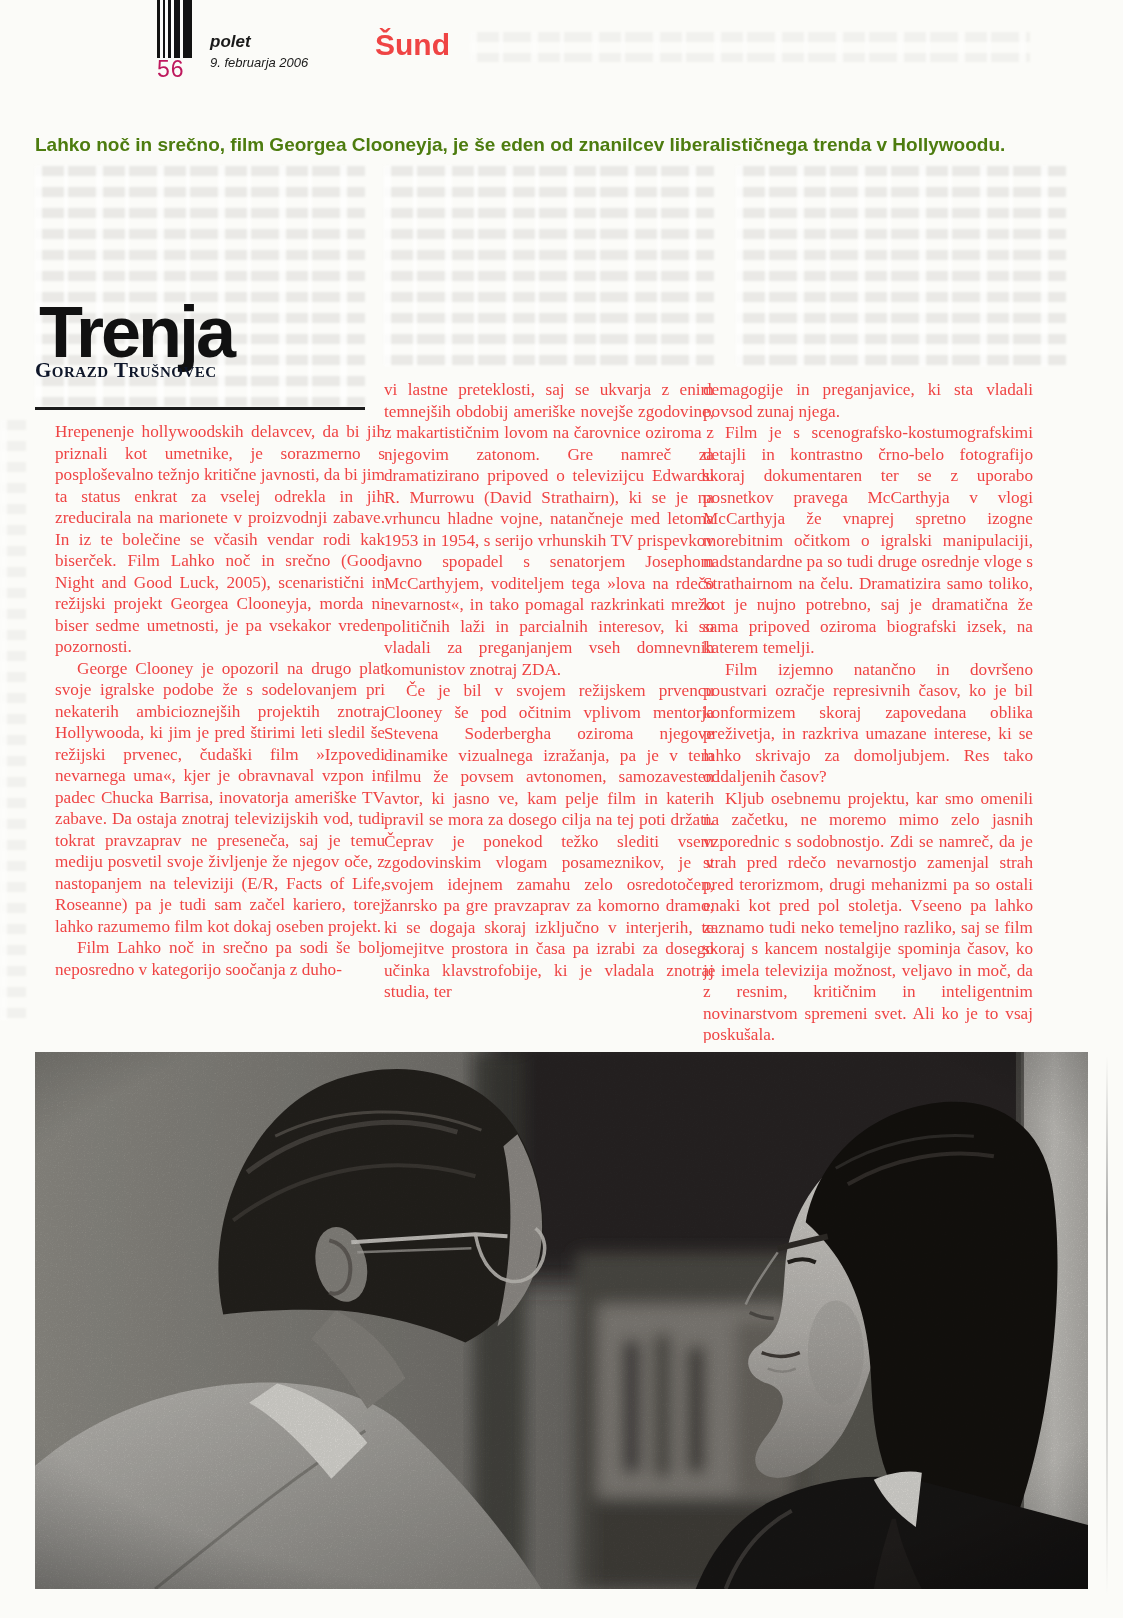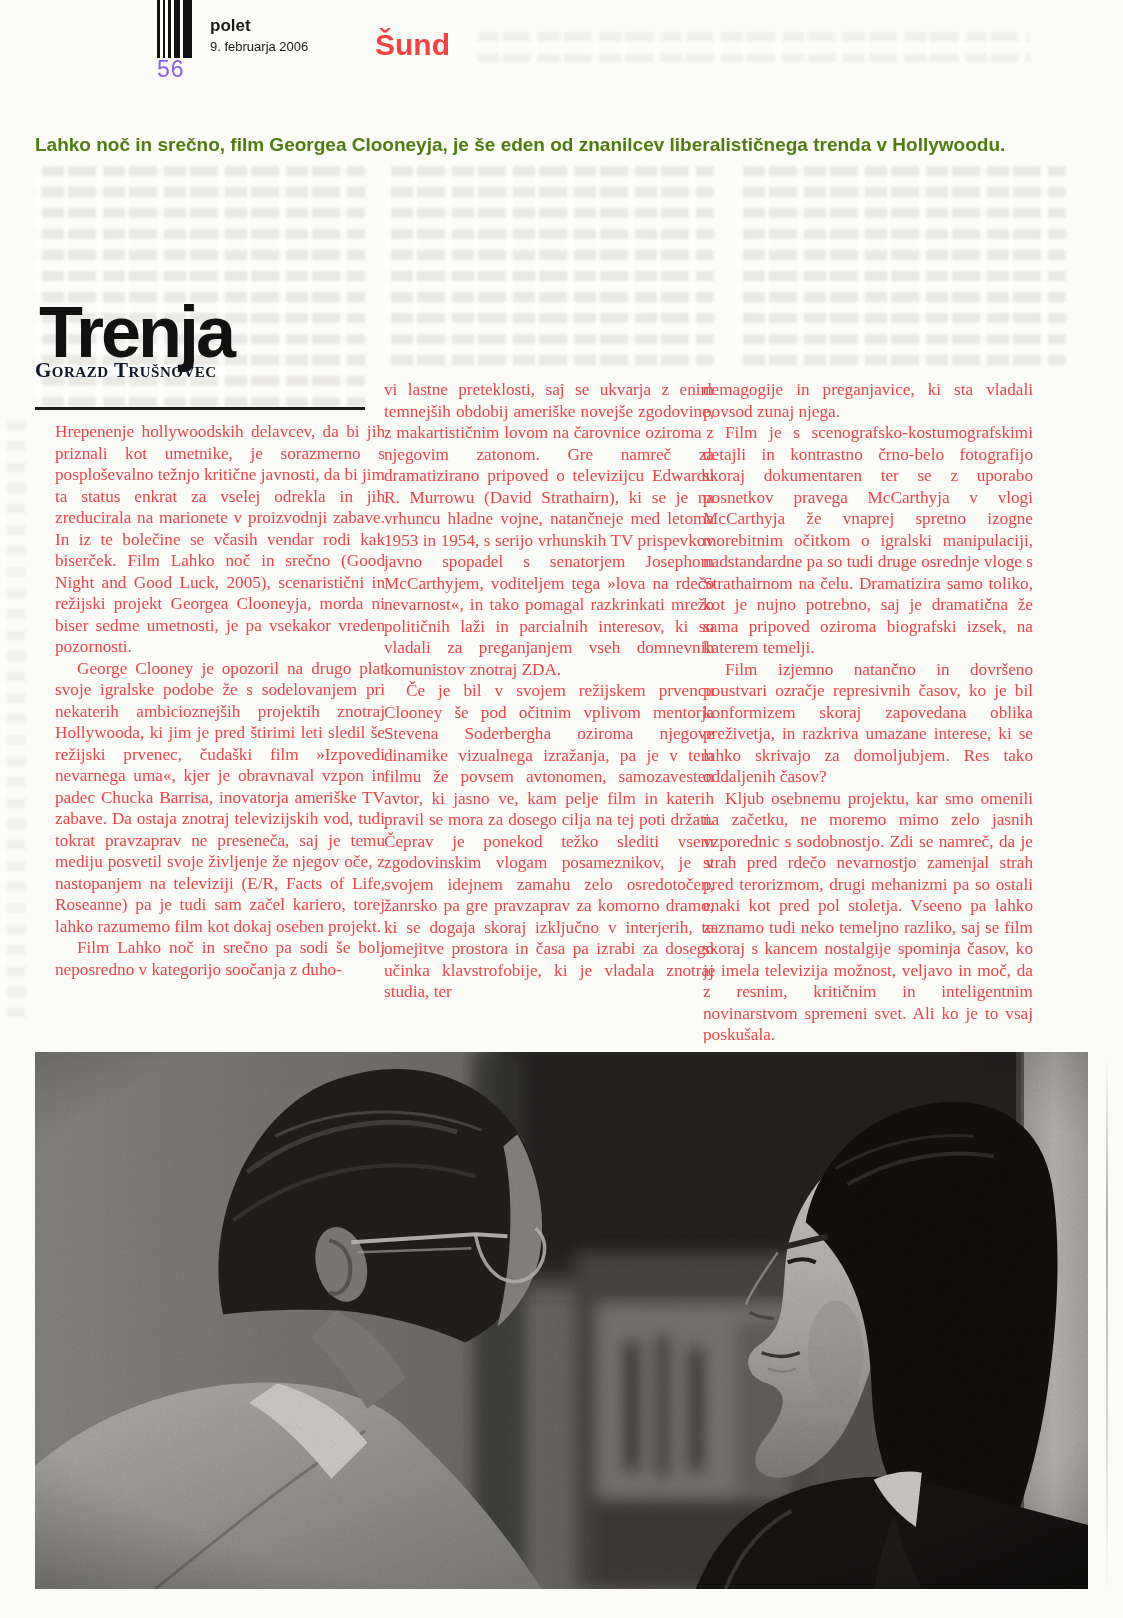--- a/index.html
+++ b/index.html
@@ -7,22 +7,22 @@
     width:1123px;height:1618px;position:relative;overflow:hidden;
     background:#fbfbf8;
     font-family:"Liberation Serif", serif;
     color:#1a1a1a;
   }
   
   .masthead{position:absolute;left:0;top:0;width:1123px;height:110px;}
   .barcode{position:absolute;left:157px;top:0;height:58px;display:flex;align-items:flex-start;gap:3px;}
   .barcode i{display:block;background:#121212;height:58px;}
   .page-number{position:absolute;left:157px;top:56px;font-family:"Liberation Sans",sans-serif;
-    font-size:23px;letter-spacing:1px;color:#8b5cf6;}
-  .pub{position:absolute;left:210px;top:16px;font-family:"Liberation Sans",sans-serif;}
+    font-size:23px;letter-spacing:1px;color:#be185d;}
+  .pub{position:absolute;left:210px;top:32px;font-family:"Liberation Sans",sans-serif;font-style:italic;}
   .pub .name{font-weight:bold;font-size:17px;line-height:20px;}
   .pub .date{font-size:13px;line-height:22px;}
   .section{position:absolute;left:375px;top:28px;font-family:"Liberation Sans",sans-serif;
     font-weight:bold;font-size:30px;letter-spacing:0;color:#ef4444;}
   
   .standfirst{position:absolute;left:35px;top:133px;width:1055px;
     font-family:"Liberation Sans",sans-serif;font-weight:bold;font-size:19px;line-height:24px;color:#4d7c0f;}
   
   .ghost{position:absolute;filter:blur(1.1px);opacity:.8;pointer-events:none;
     background-image:

